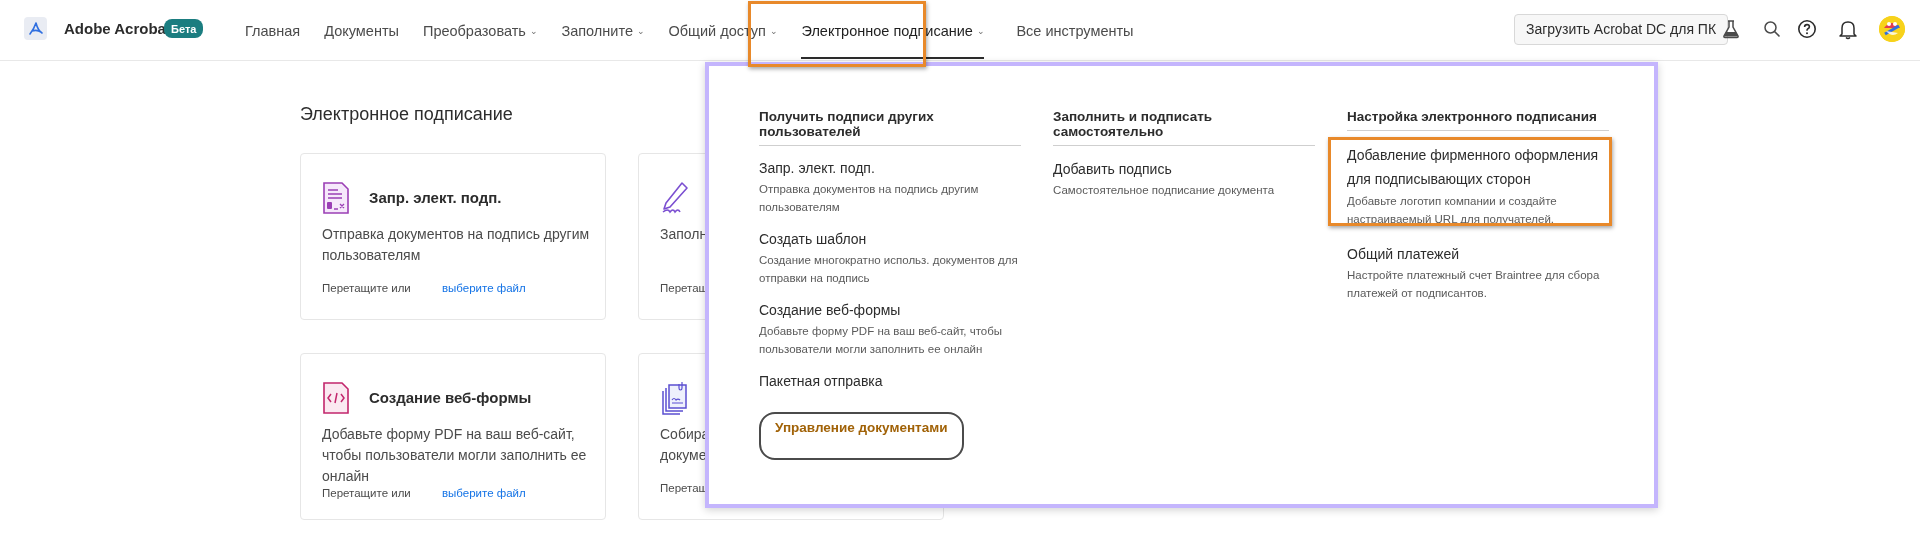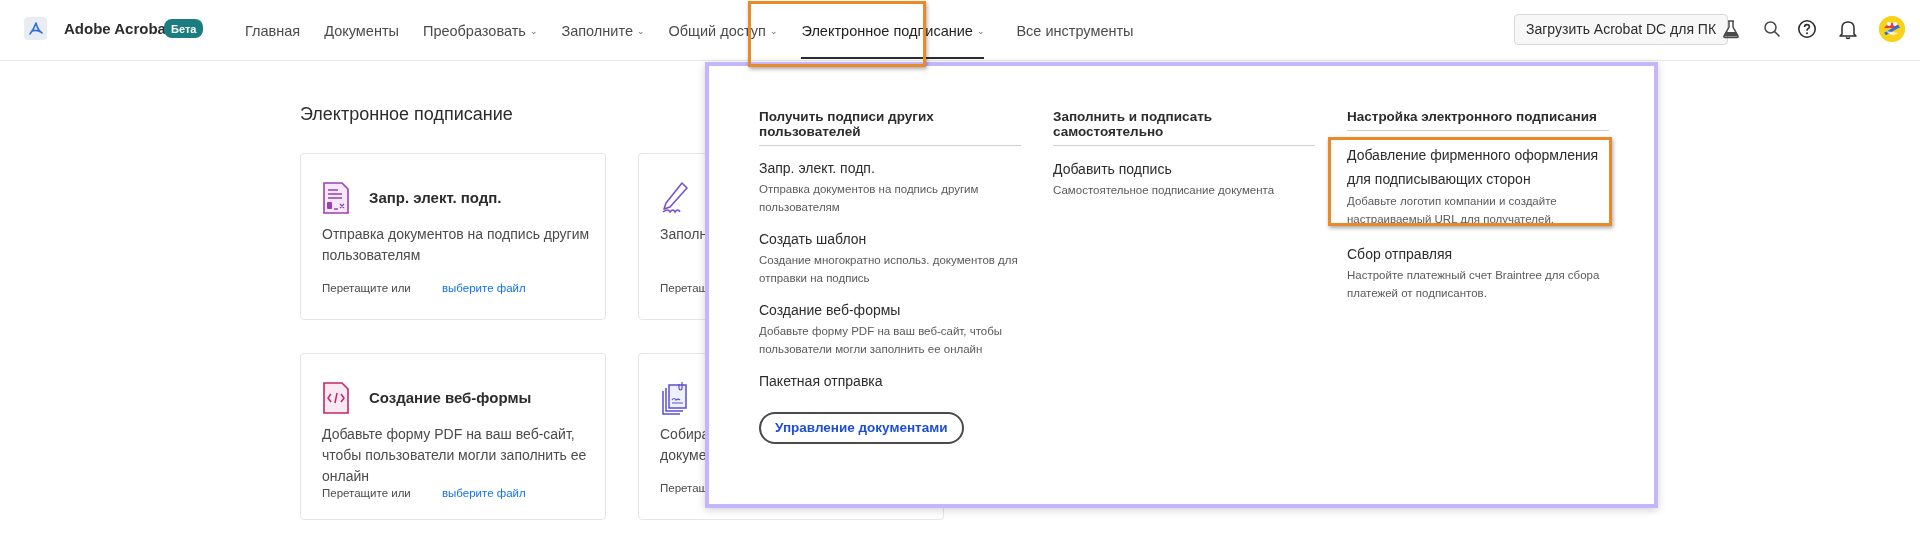--- a/index.html
+++ b/index.html
@@ -33,21 +33,21 @@
   .card2 .cicon { left: 21px; }
   .card2 .cdesc { width: 60px; overflow: hidden; white-space: nowrap; }
 
   
   .dropdown { position: absolute; left: 705px; top: 62px; width: 953px; height: 446px; background: #fff; box-shadow: 0 2px 8px rgba(0,0,0,0.18); border: 4px solid #c4b5fd; }
   .col { position: absolute; top: 43px; width: 262px; }
   .col-head { font-size: 13.5px; font-weight: bold; color: #2c2c2c; padding-bottom: 6px; border-bottom: 1px solid #cfcfcf; }
   .mi { margin-top: 12px; cursor: pointer; }
   .mi-title { font-size: 14px; color: #2c2c2c; line-height: 21px; }
   .mi-desc { font-size: 11.5px; color: #5a5a5a; line-height: 18px; margin-top: 1px; }
-  .mgr-btn { margin-top: 20px; display: inline-block; height: 32px; padding: 0 14px; border: 2px solid #4b4b4b; border-radius: 16px; font-size: 13.5px; font-weight: bold; line-height: 28px; color: #1d4ed8; }
+  .mgr-btn { margin-top: 20px; display: inline-block; height: 48px; padding: 0 14px; border: 2px solid #4b4b4b; border-radius: 16px; font-size: 13.5px; font-weight: bold; line-height: 28px; color: #a16207; }
   .item-hl { position: absolute; left: 1328px; top: 137px; width: 284px; height: 89px; border: 3px solid #e8892a; box-shadow: 1px 2px 4px rgba(0,0,0,0.35); pointer-events: none; }
 </style>
 </head>
 <body>
 
 <div class="header">
   <div class="logo-tile">
     <svg width="16" height="16" viewBox="0 0 16 16">
         <path d="M8 2 C7 5 5 9 2 13 M8 2 C9 6 11 10 14 12 M4 10 C7 9 10 9 13 11" stroke="#2f6fe0" stroke-width="1.6" fill="none" stroke-linecap="round"></path>
       </svg>
@@ -205,20 +205,20 @@
     </div>
   </div>
 
   <div class="col" style="left:638px;">
     <div class="col-head">Настройка электронного подписания</div>
     <div class="mi">
       <div class="mi-title" style="line-height:24px;">Добавление фирменного оформления для подписывающих сторон</div>
       <div class="mi-desc">Добавьте логотип компании и создайте настраиваемый URL для получателей.</div>
     </div>
     <div class="mi" style="margin-top:16px;">
-      <div class="mi-title">Сбор отправляя</div>
+      <div class="mi-title">Общий платежей</div>
       <div class="mi-desc">Настройте платежный счет Braintree для сбора платежей от подписантов.</div>
     </div>
   </div>
 </div>
 
 <div class="nav-hl"></div>
 <div class="item-hl"></div>
 
 </body></html>

